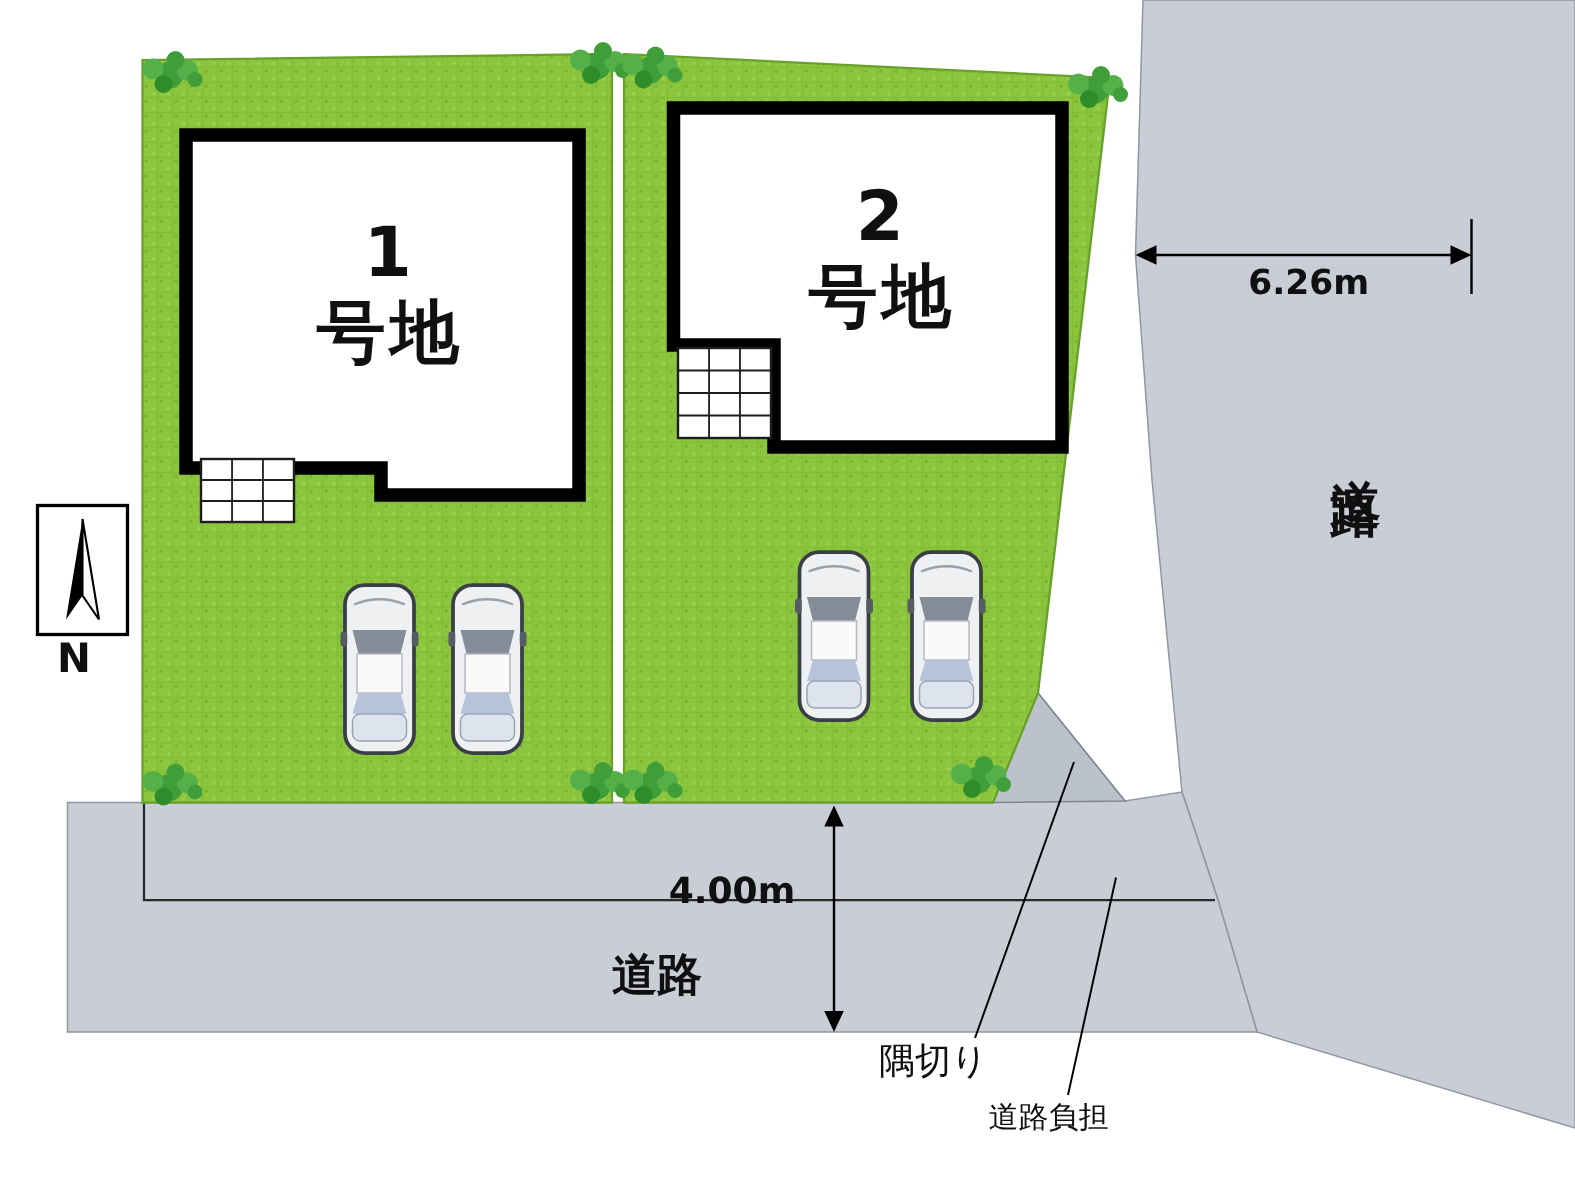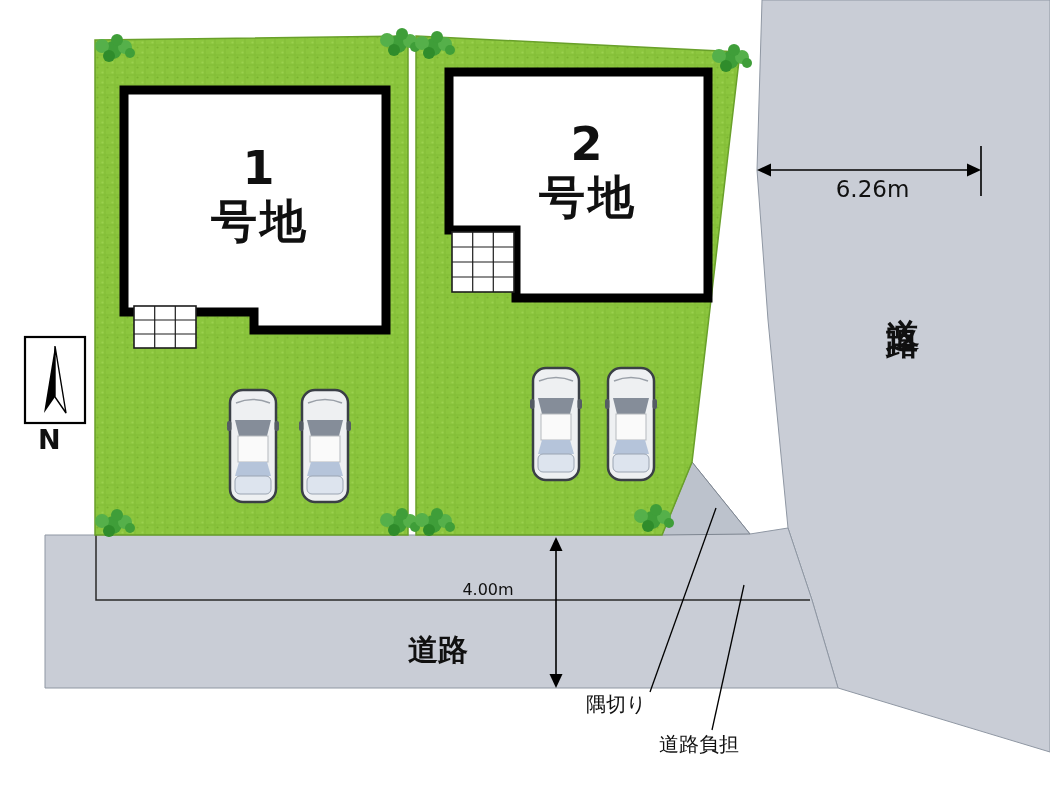--- a/index.html
+++ b/index.html
@@ -3,21 +3,21 @@
 <meta charset="utf-8">
 <style>
   * { margin:0; padding:0; box-sizing:border-box; }
   html,body { background:#ffffff; }
   body { font-family:"DejaVu Sans","Liberation Sans",sans-serif; }
   .stage { position:relative; width:1050px; height:792px; background:#ffffff; overflow:hidden; }
   .stage svg { position:absolute; left:0; top:0; }
   .label { position:absolute; color:#101010; white-space:nowrap; }
   .lot-label { text-align:center; font-weight:700; font-size:46px; line-height:1.16; letter-spacing:3px; }
   .vertical { writing-mode:vertical-rl; letter-spacing:6px; }
-  .dim { text-align:center; font-weight:400; }
+  .dim { text-align:center; font-weight:700; }
   .bold { font-weight:700; }
 </style>
 </head>
 <body>
 
 <div class="stage">
 
   <svg width="1050" height="792" viewBox="0 0 1050 792">
     <defs>
       <pattern id="grass" width="10" height="10" patternUnits="userSpaceOnUse">
@@ -116,21 +116,21 @@
     <div>2</div>
     <div>号地</div>
   </div>
 
   <div class="label vertical bold" style="left:880px; top:292px; font-size:34px;">道路</div>
 
   <div class="label bold" style="left:408px; top:630px; font-size:30px;">道路</div>
 
   <div class="label dim" style="left:815px; top:176px; width:115px; font-size:23px;">6.26m</div>
 
-  <div class="label dim" style="left:428px; top:580px; width:120px; font-size:16px;text-align:center;">4.00m</div>
+  <div class="label dim" style="left:428px; top:580px; width:120px; font-size:24px;text-align:center;">4.00m</div>
 
-  <div class="label" style="left:586px; top:691px; font-size:20px;">隅切り</div>
+  <div class="label" style="left:586px; top:691px; font-size:24px;">隅切り</div>
 
   <div class="label" style="left:659px; top:731px; font-size:20px;">道路負担</div>
 
   <div class="label bold" style="left:38px; top:424px; font-size:27px;">N</div>
 
 </div>
 
 </body></html>

